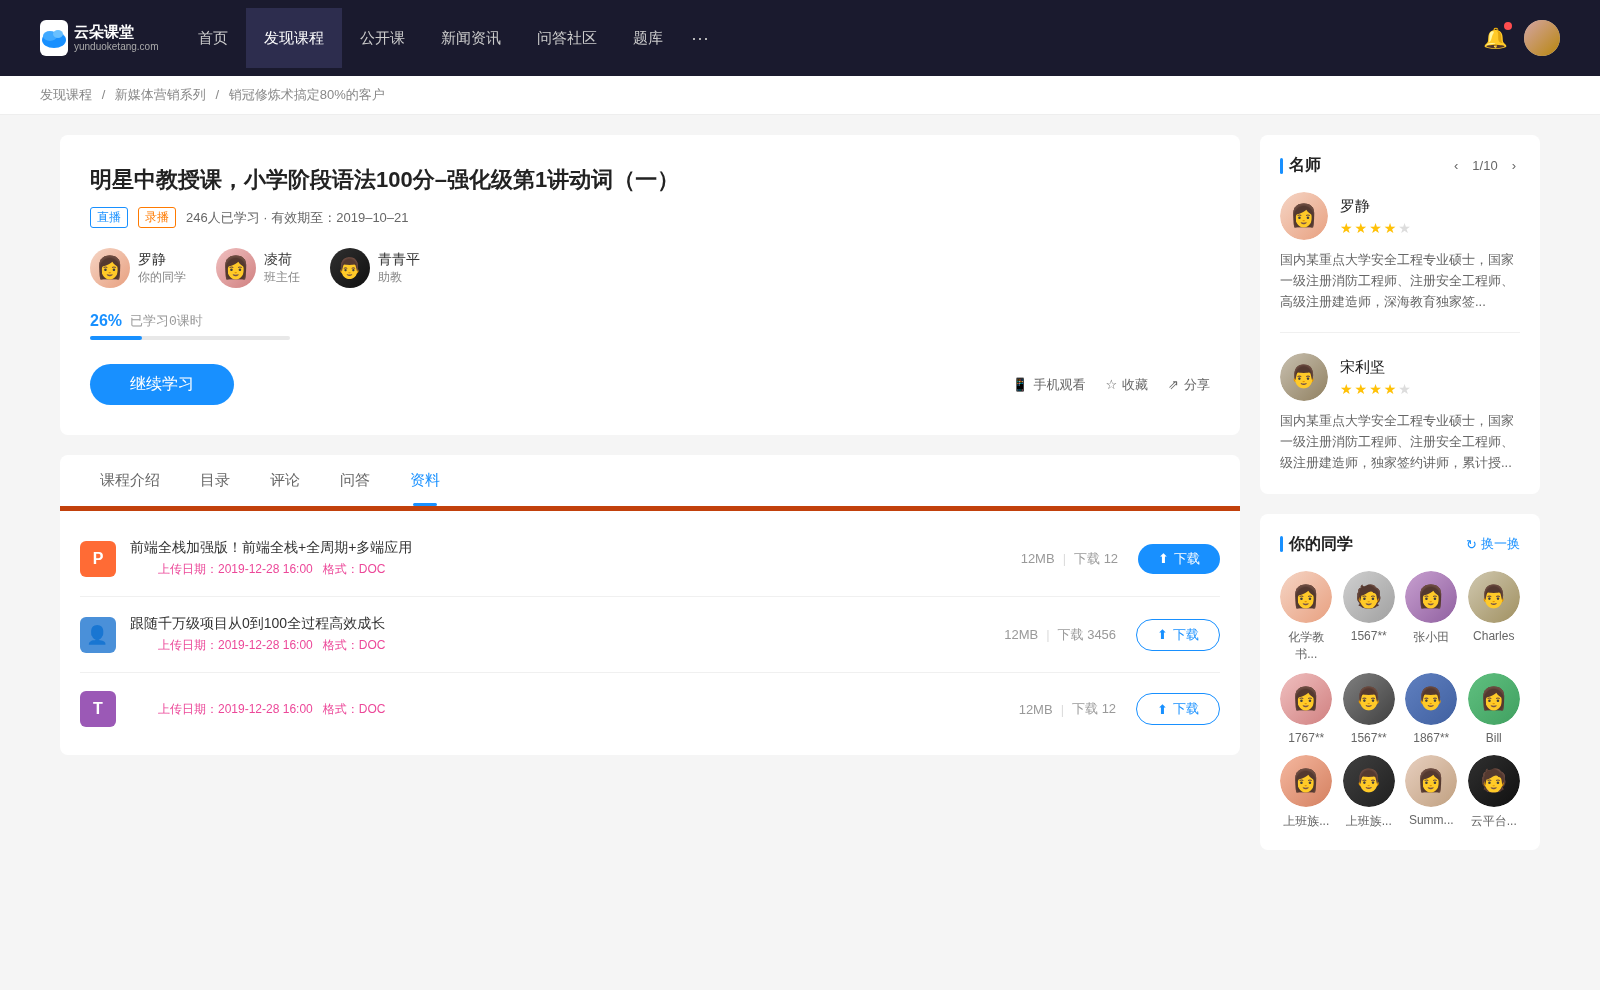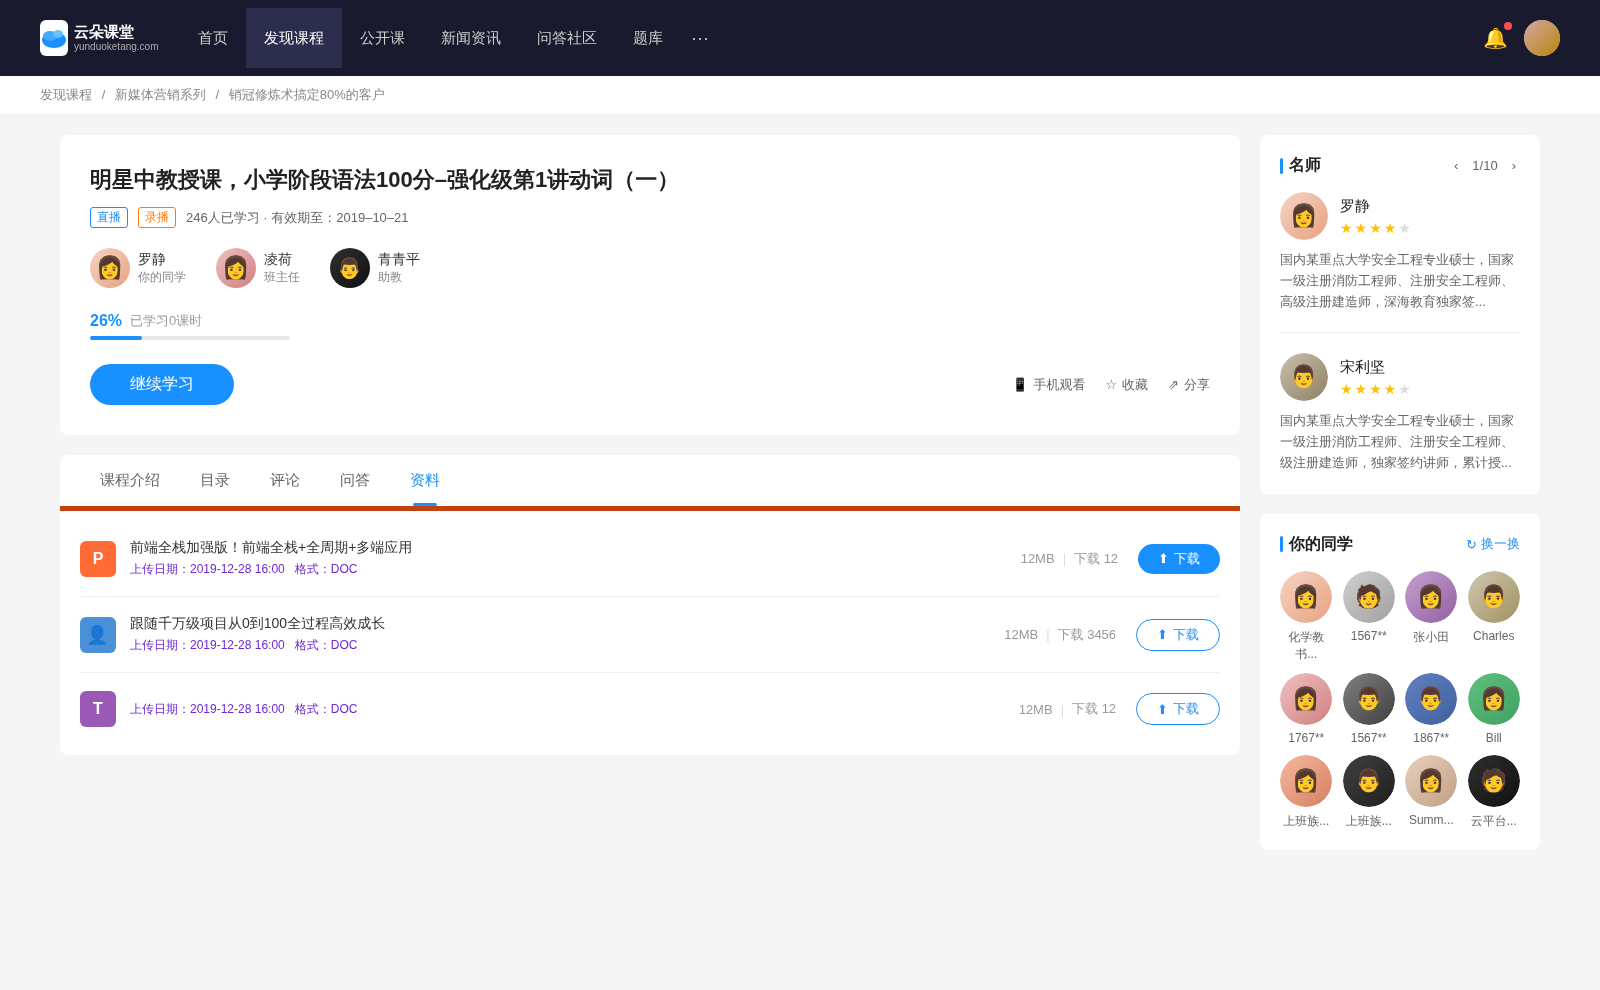--- a/index.html
+++ b/index.html
@@ -44,21 +44,21 @@
     .tag.orange { border-color: #ff7a00; color: #ff7a00; }
     .teachers { display: flex; align-items: center; gap: 30px; margin-bottom: 24px; }
     .teacher { display: flex; align-items: center; gap: 8px; }
     .teacher-avatar { width: 40px; height: 40px; border-radius: 50%; overflow: hidden; }
     .teacher-info .name { font-size: 14px; color: #333; font-weight: 500; }
     .teacher-info .role { font-size: 12px; color: #888; }
 
     .progress-section { margin-bottom: 24px; }
     .progress-info { display: flex; align-items: center; gap: 8px; margin-bottom: 6px; }
     .progress-pct { font-size: 16px; font-weight: bold; color: #1890ff; }
-    .progress-label { font-size: 13px; color: #999; }
+    .progress-label { font-size: 13px; color: #999; font-family: Liberation Mono, monospace; }
     .progress-bar-wrap { width: 200px; height: 4px; background: #e8e8e8; border-radius: 2px; }
     .progress-bar-fill { width: 26%; height: 100%; background: #1890ff; border-radius: 2px; }
 
     .actions { display: flex; align-items: center; gap: 20px; }
     .btn-continue { background: #1890ff; color: white; border: none; border-radius: 24px; padding: 10px 40px; font-size: 16px; cursor: pointer; font-weight: 500; }
     .action-links { display: flex; align-items: center; gap: 20px; margin-left: auto; }
     .action-link { display: flex; align-items: center; gap: 5px; color: #666; cursor: pointer; font-size: 13px; }
 
     
     .tabs-section { background: white; border-radius: 8px; }
@@ -70,21 +70,21 @@
     
     .resources { padding: 10px 20px; }
     .resource-item { display: flex; align-items: center; padding: 18px 0; border-bottom: 1px solid #f0f0f0; }
     .resource-item:last-child { border-bottom: none; }
     .resource-icon { width: 36px; height: 36px; border-radius: 6px; display: flex; align-items: center; justify-content: center; font-size: 16px; font-weight: bold; color: white; margin-right: 14px; flex-shrink: 0; }
     .icon-p { background: #ff6b35; }
     .icon-person { background: #4a90d9; }
     .icon-t { background: #9b59b6; }
     .resource-details { flex: 1; }
     .resource-name { font-size: 14px; color: #333; font-weight: 500; margin-bottom: 4px; }
-    .resource-meta { font-size: 12px; color: #6d28d9; }
+    .resource-meta { font-size: 12px; color: #ec4899; margin-left: 28px; }
     .resource-stats { display: flex; align-items: center; gap: 8px; color: #999; font-size: 13px; margin-right: 20px; white-space: nowrap; }
     .resource-stats .sep2 { color: #ddd; }
     .btn-download { border: 1px solid #1890ff; color: #1890ff; background: white; border-radius: 20px; padding: 6px 20px; cursor: pointer; font-size: 13px; display: flex; align-items: center; gap: 5px; white-space: nowrap; }
     .btn-download-fill { background: #1890ff; color: white; border: none; border-radius: 20px; padding: 6px 20px; cursor: pointer; font-size: 13px; display: flex; align-items: center; gap: 5px; white-space: nowrap; }
 
     
     .right-sidebar { width: 280px; flex-shrink: 0; }
 
     
     .sidebar-card { background: white; border-radius: 8px; padding: 20px; margin-bottom: 20px; }

